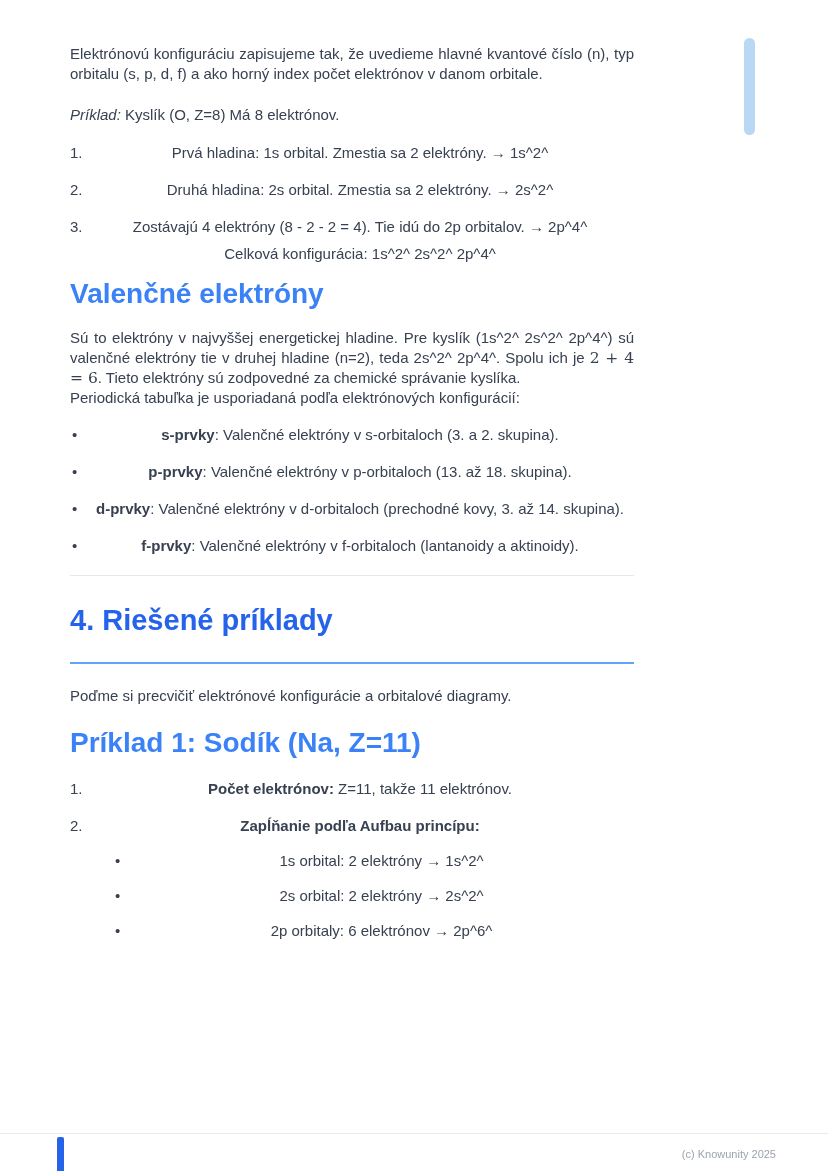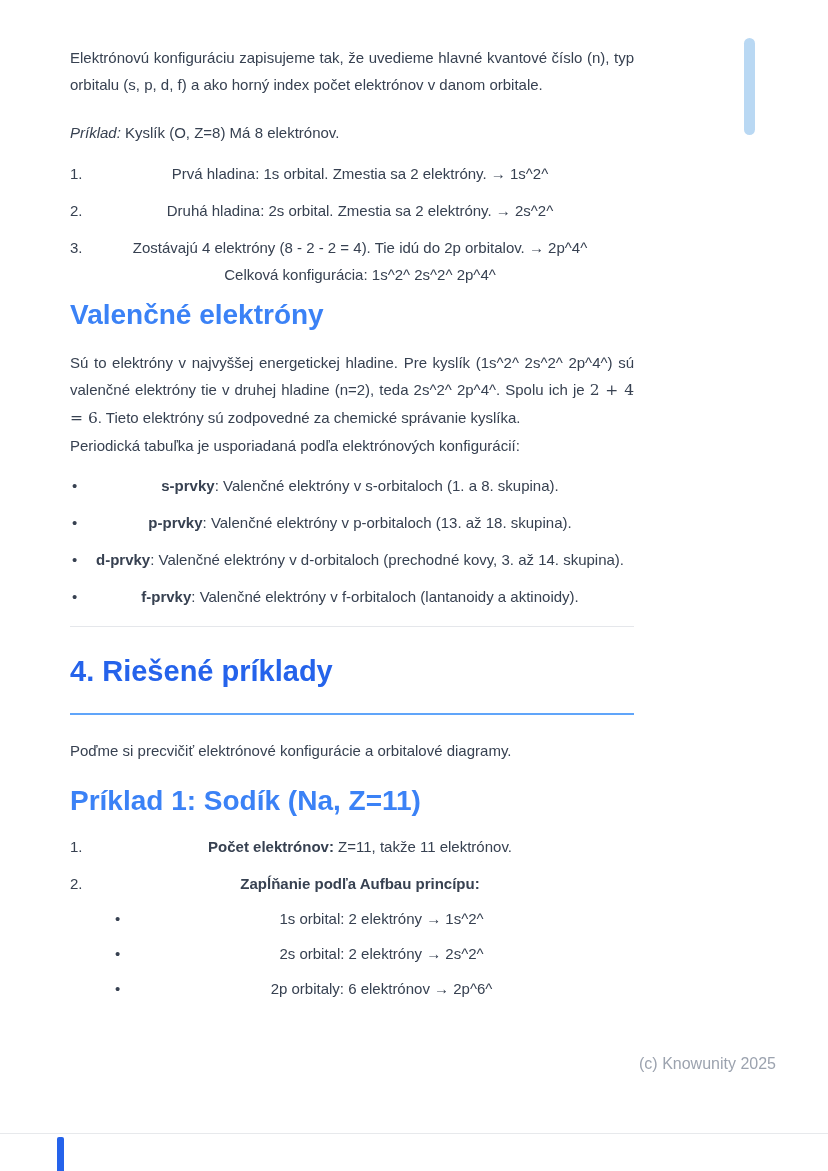--- a/index.html
+++ b/index.html
@@ -12,21 +12,21 @@
     color: #374151;
   }
   .content {
     position: absolute;
     left: 70px; top: 0;
     width: 564px;
     padding-top: 44px;
   }
   .body-text {
     font-size: 15px;
-    line-height: 27px;
+    line-height: 20px;
     margin: 0;
   }
   .justify { text-align: justify; }
   .intro-p { margin-bottom: 21px; }
   .example-p { margin-bottom: 14px; }
   .italic { font-style: italic; text-align: center; }
   .bold { font-weight: 700; }
   .num-list, .bullet-list { margin: 0; padding: 0; }
   .li {
     display: flex;
@@ -69,22 +69,22 @@
     font-weight: 700;
     color: #2563eb;
     margin: 26px 0 22px;
     padding-bottom: 24px;
     border-bottom: 2px solid #60a5fa;
   }
   .section-intro { margin-bottom: 16px; }
   h2.example-h { margin-top: 24px; margin-bottom: 20px; }
   .footer-note {
     position: absolute;
-    right: 52px; top: 1055px;
-    font-size: 16px;
+    right: 52px; top: 1148px;
+    font-size: 11px;
     color: #9ca3af;
   }
   .page-bottom-line {
     position: absolute;
     left: 0; top: 1133px;
     width: 828px; height: 0;
     border-top: 1px solid #e7e9ec;
   }
   .next-page-stripe {
     position: absolute;
@@ -127,21 +127,21 @@
 
   <h2>Valenčné elektróny</h2>
 
   <p class="body-text justify valence-p"><span>Sú to elektróny v najvyššej energetickej hladine. Pre kyslík (1s^2^ 2s^2^ 2p^4^) sú valenčné elektróny tie v druhej hladine (n=2), teda 2s^2^ 2p^4^. Spolu ich je </span><span class="math">2 + 4 = 6</span><span>. Tieto elektróny sú zodpovedné za chemické správanie kyslíka.</span></p>
 
 
   <p class="body-text periodic-intro">Periodická tabuľka je usporiadaná podľa elektrónových konfigurácií:</p>
 
   <div class="bullet-list">
     <div class="li bullet-li">
-      <span class="li-text"><span class="bold">s-prvky</span><span>: Valenčné elektróny v s-orbitaloch (1. a 8. skupina).</span></span>
+      <span class="li-text"><span class="bold">s-prvky</span><span>: Valenčné elektróny v s-orbitaloch (3. a 2. skupina).</span></span>
     </div>
     <div class="li bullet-li">
       <span class="li-text"><span class="bold">p-prvky</span><span>: Valenčné elektróny v p-orbitaloch (13. až 18. skupina).</span></span>
     </div>
     <div class="li bullet-li">
       <span class="li-text"><span class="bold">d-prvky</span><span>: Valenčné elektróny v d-orbitaloch (prechodné kovy, 3. až 14. skupina).</span></span>
     </div>
     <div class="li bullet-li">
       <span class="li-text"><span class="bold">f-prvky</span><span>: Valenčné elektróny v f-orbitaloch (lantanoidy a aktinoidy).</span></span>
     </div>

